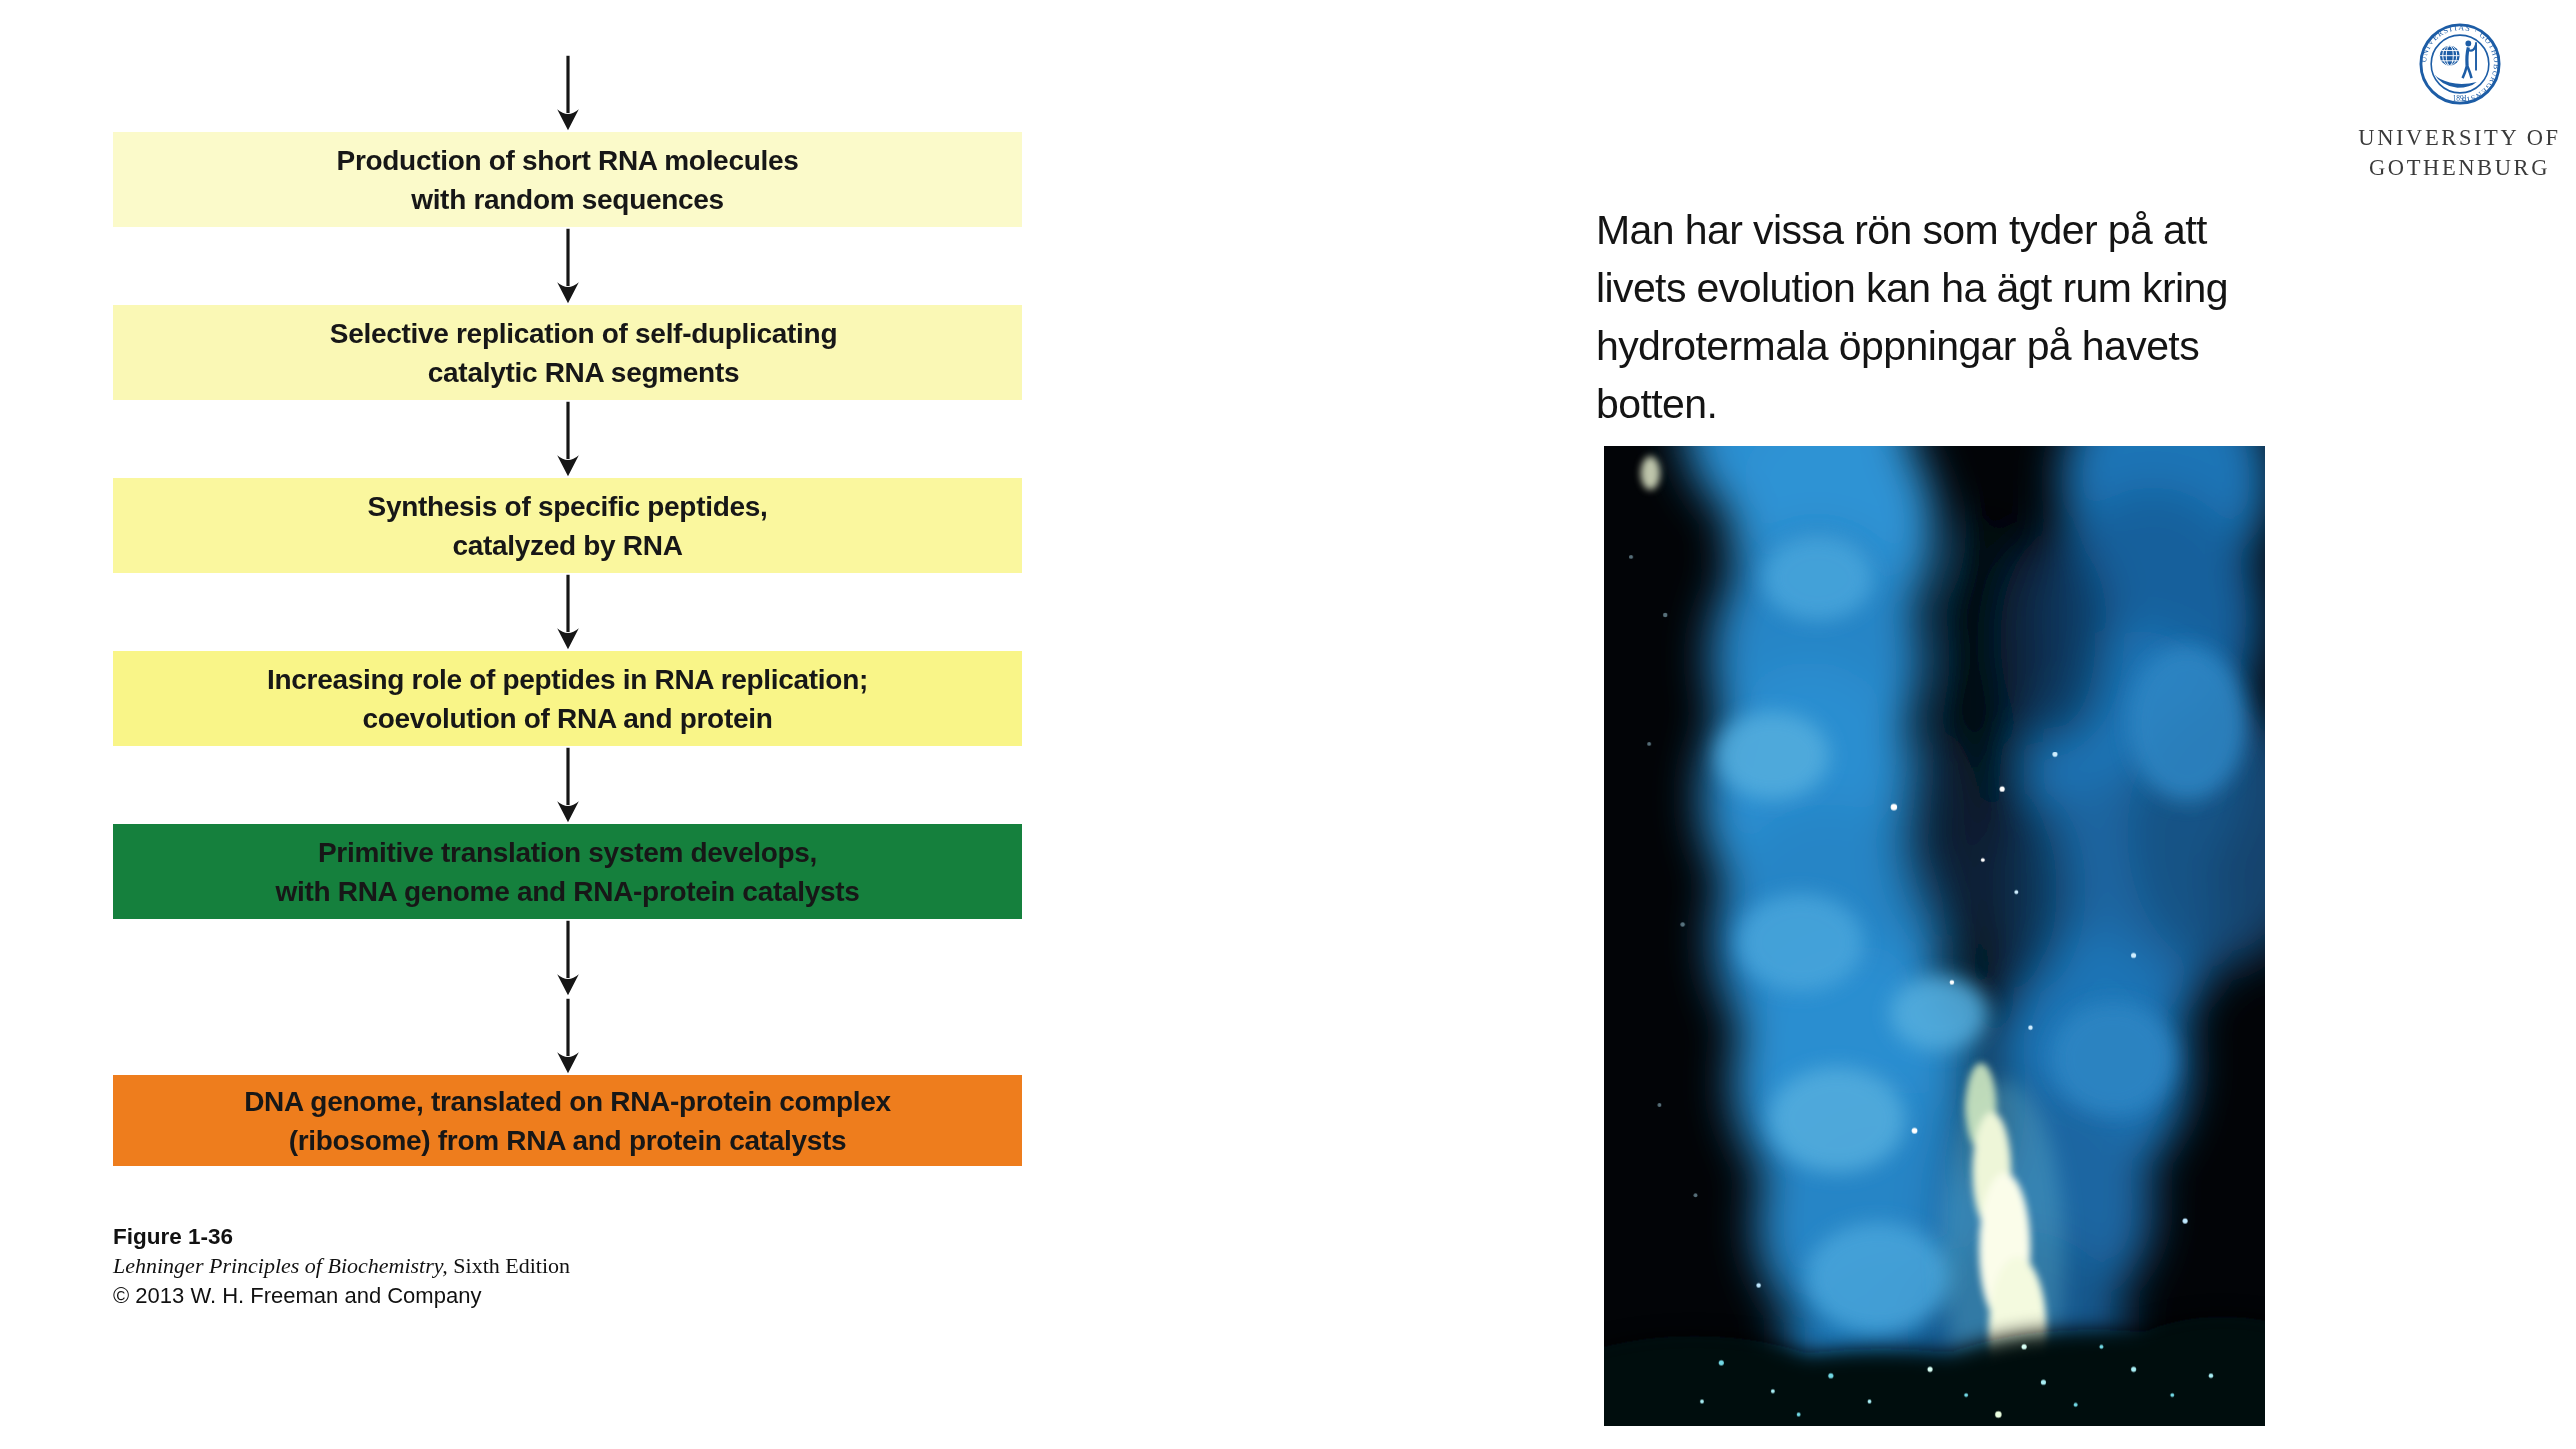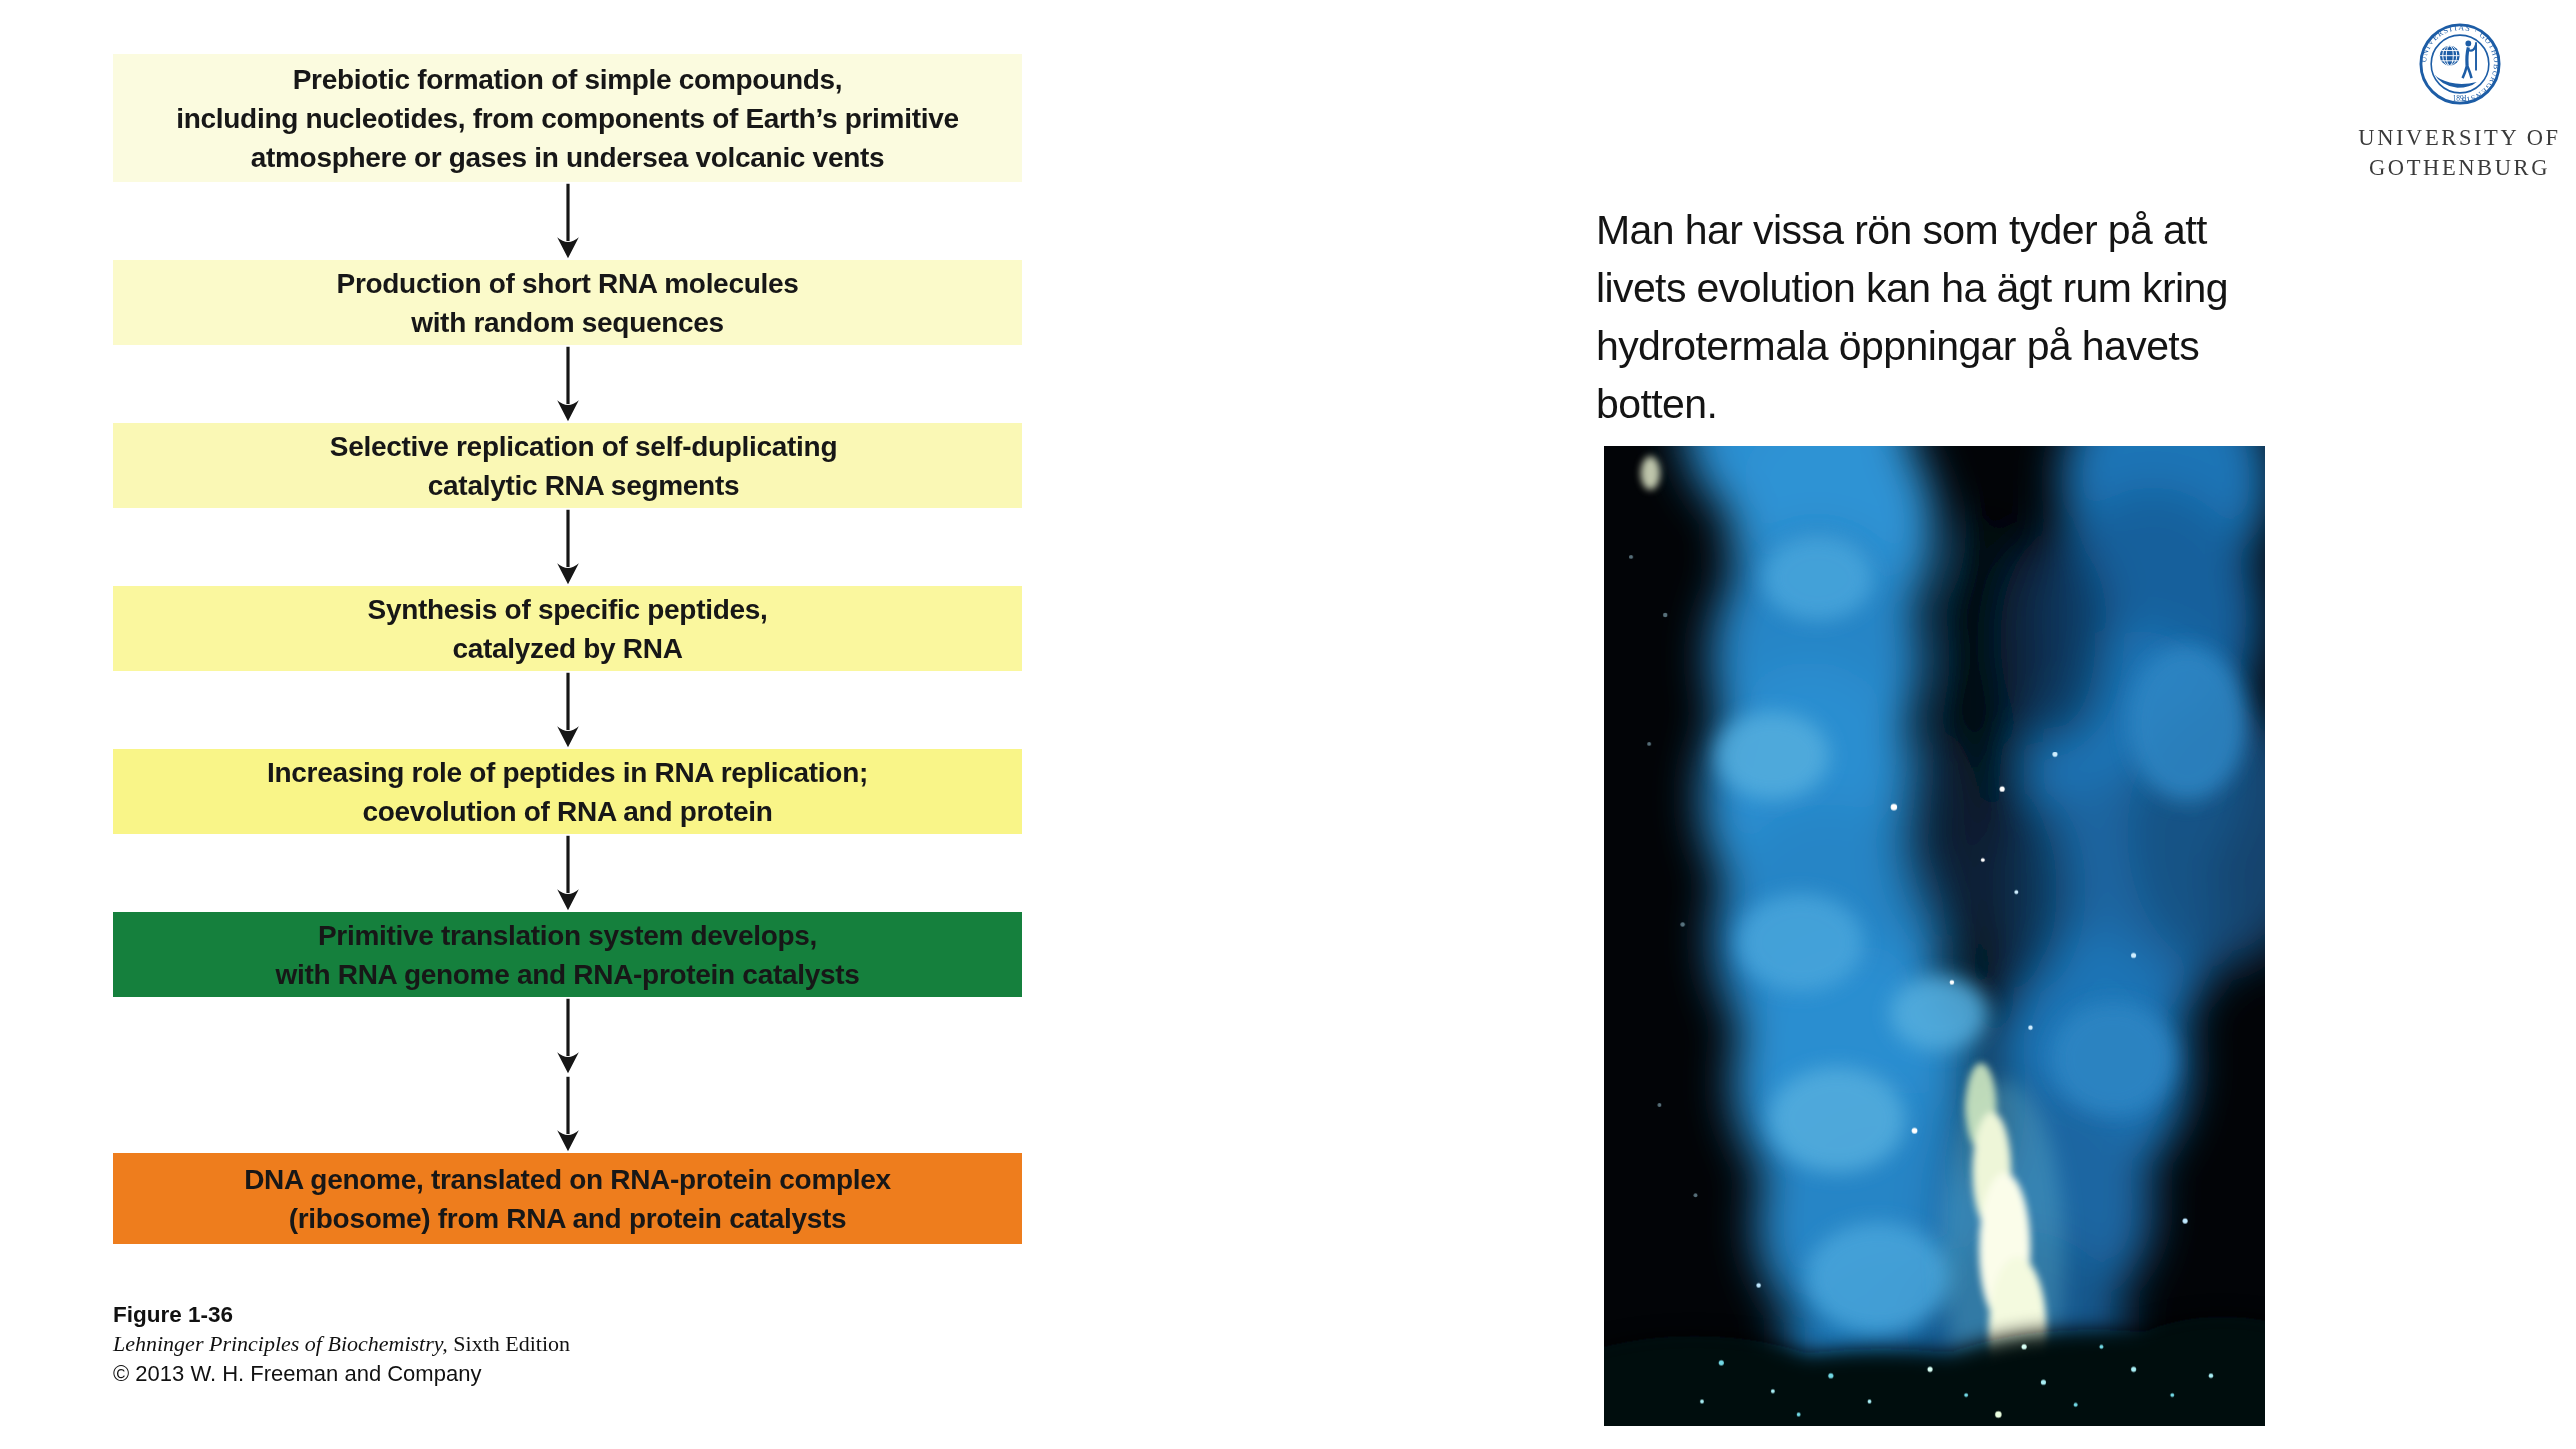--- a/index.html
+++ b/index.html
@@ -6,21 +6,21 @@
   *{box-sizing:border-box;}
   .slide{position:relative;width:2576px;height:1449px;background:#ffffff;
          font-family:"Liberation Sans",sans-serif;color:#161616;}
 
   
   .flowchart{position:absolute;left:113px;top:54px;width:909px;display:flex;flex-direction:column;}
   .fc-box{width:100%;display:flex;align-items:center;justify-content:center;text-align:center;
           font-weight:700;font-size:28px;line-height:39px;letter-spacing:-0.3px;
           white-space:pre-line;color:#171717;}
   .h198{height:128px;}
-  .h132{height:85px;}
+  .h132{height:95px;}
   .h142{height:91px;}
   .fc-arrow{height:78px;display:flex;justify-content:center;align-items:stretch;}
   .fc-arrow svg{display:block;height:78px;width:28px;}
   .fc-caption{margin-top:9px;text-align:left;color:#111;}
   .cap-figure{font-weight:700;font-size:22.5px;line-height:28px;margin-top:48px;}
   .cap-book{font-size:22px;line-height:30px;font-family:Liberation Serif, serif;}
   .cap-book .t{font-style:italic;}
   .cap-copy{font-size:22px;line-height:30px;}
 
   
@@ -39,23 +39,20 @@
   .gu-line2{font-family:"Liberation Serif",serif;font-size:22.5px;line-height:30px;
             letter-spacing:2.6px;color:#3a3a3a;}
 </style>
 </head>
 <body>
 
 <div class="slide">
 
   <section class="flowchart">
 
-    <div class="fc-box h198" style="background: rgb(251, 251, 223);">Prebiotic formation of simple compounds,
-including nucleotides, from components of Earth’s primitive
-atmosphere or gases in undersea volcanic vents</div>
 
     <div class="fc-arrow">
       <svg viewBox="0 0 44 121">
           <line x1="22" y1="2" x2="22" y2="92" stroke="var(--ink)" stroke-width="5"></line>
           <path d="M22 119 L5 86 Q22 101 39 86 Z" fill="var(--ink)"></path>
         </svg>
     </div>
 
     <div class="fc-box h132" style="background: rgb(251, 250, 202);">Production of short RNA molecules
 with random sequences</div>

